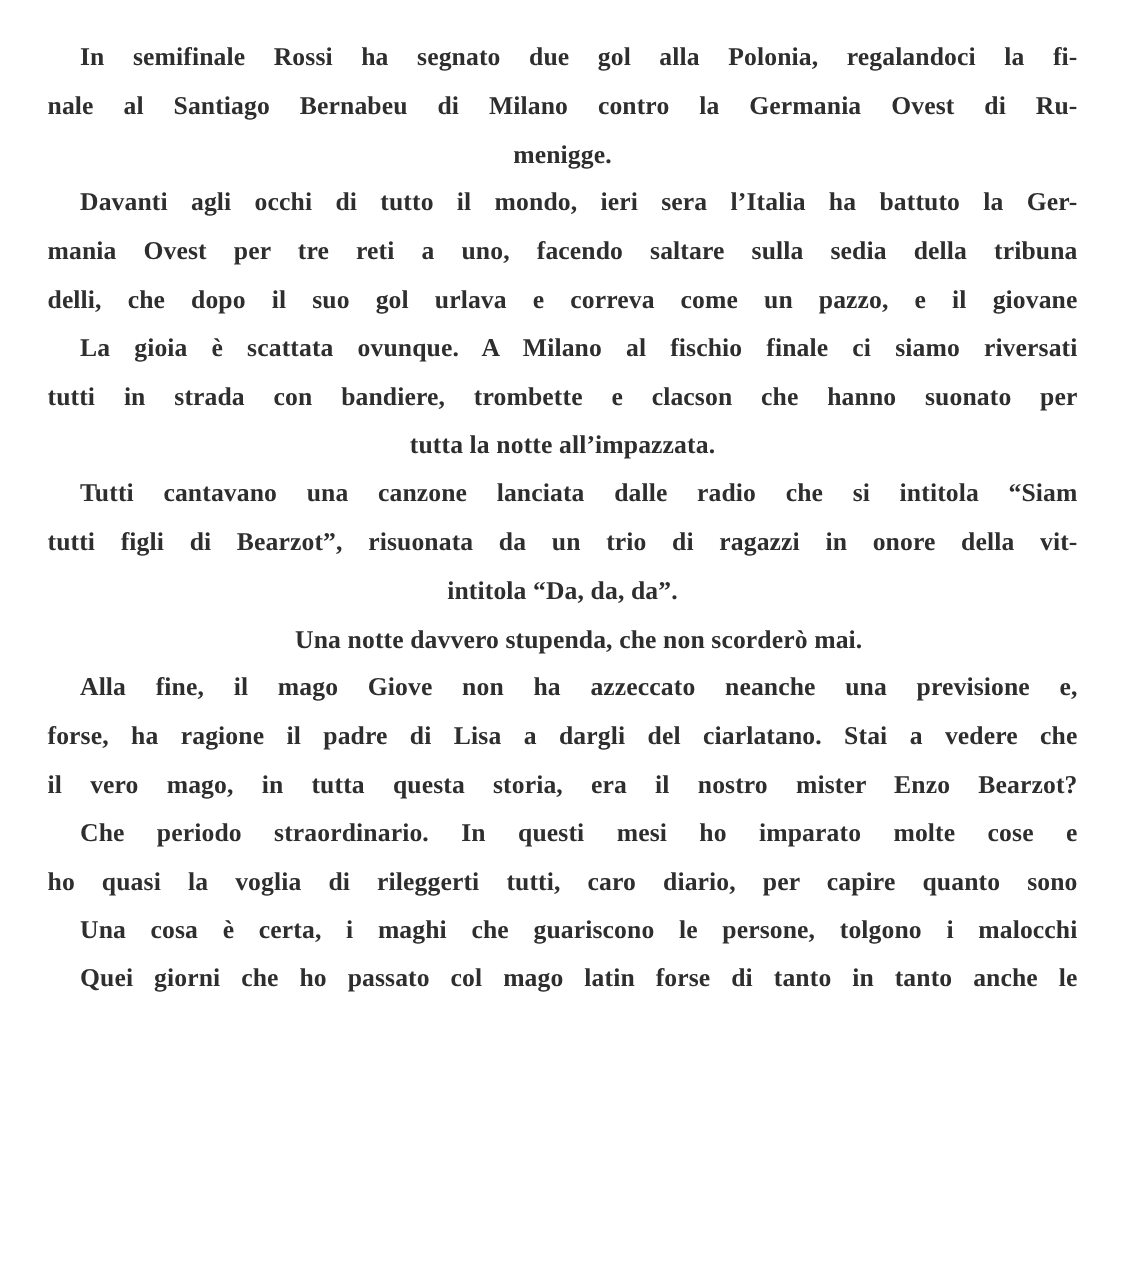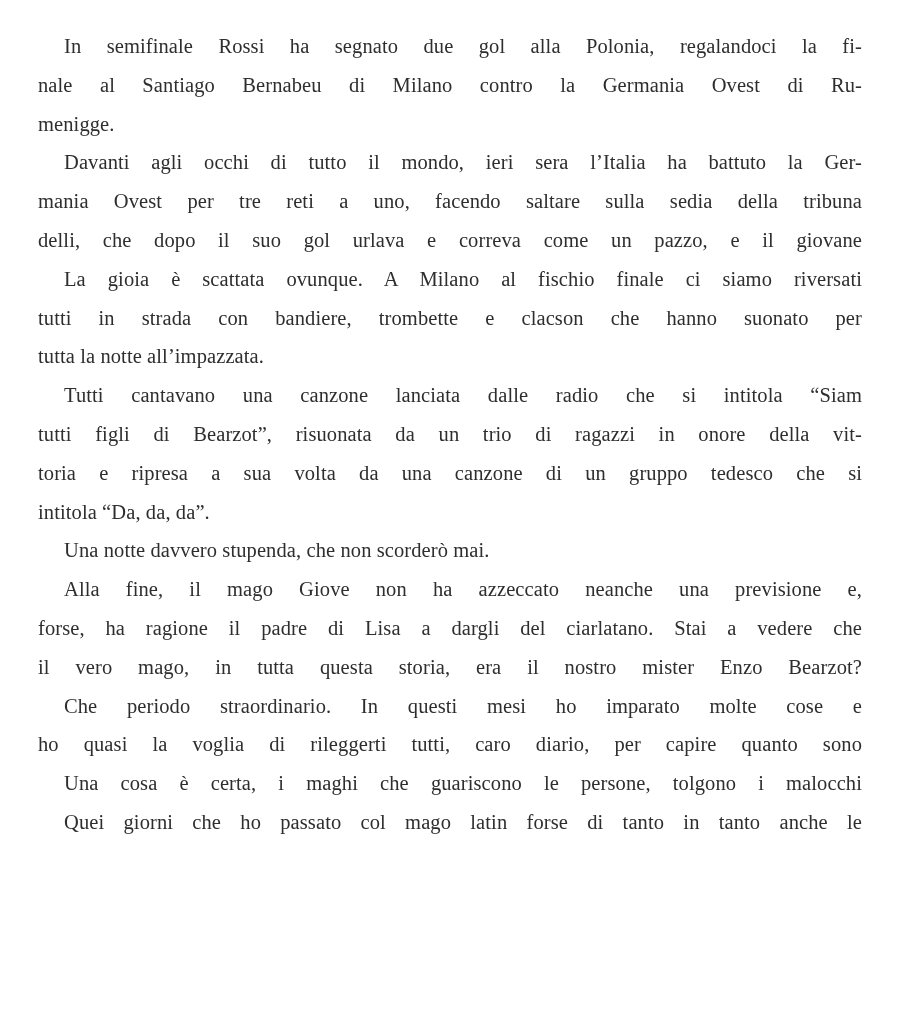--- a/index.html
+++ b/index.html
@@ -19,27 +19,28 @@
     height: 1024px;
     padding: 27px 37px 0 38px;
     background: #ffffff;
     overflow: hidden;
   }
   .text-line {
     font-size: 20.5px;
     line-height: 38.8px;
     color: #2e2e2e;
     letter-spacing: 0.1px;
+    font-weight: bold;
   }
   .text-line.justified {
     text-align: justify;
     text-align-last: justify;
   }
   .text-line.lastline {
-    text-align: left;
+    text-align: center;
   }
   .text-line.indented {
     text-indent: 26px;
   }
 </style>
 </head>
 <body>
 
 <div class="page">
   <div id="page-text">
@@ -47,21 +48,20 @@
       <div class="text-line justified">nale al Santiago Bernabeu di Milano contro la Germania Ovest di Ru-</div>
       <div class="text-line lastline">menigge.</div>
       <div class="text-line justified indented">Davanti agli occhi di tutto il mondo, ieri sera l’Italia ha battuto la Ger-</div>
       <div class="text-line justified">mania Ovest per tre reti a uno, facendo saltare sulla sedia della tribuna</div>
       <div class="text-line justified">delli, che dopo il suo gol urlava e correva come un pazzo, e il giovane</div>
       <div class="text-line justified indented">La gioia è scattata ovunque. A Milano al fischio finale ci siamo riversati</div>
       <div class="text-line justified">tutti in strada con bandiere, trombette e clacson che hanno suonato per</div>
       <div class="text-line lastline">tutta la notte all’impazzata.</div>
       <div class="text-line justified indented">Tutti cantavano una canzone lanciata dalle radio che si intitola “Siam</div>
       <div class="text-line justified">tutti figli di Bearzot”, risuonata da un trio di ragazzi in onore della vit-</div>
-      <div class="text-line justified">toria e ripresa a sua volta da una canzone di un gruppo tedesco che si</div>
       <div class="text-line lastline">intitola “Da, da, da”.</div>
       <div class="text-line lastline indented">Una notte davvero stupenda, che non scorderò mai.</div>
       <div class="text-line justified indented">Alla fine, il mago Giove non ha azzeccato neanche una previsione e,</div>
       <div class="text-line justified">forse, ha ragione il padre di Lisa a dargli del ciarlatano. Stai a vedere che</div>
       <div class="text-line justified">il vero mago, in tutta questa storia, era il nostro mister Enzo Bearzot?</div>
       <div class="text-line justified indented">Che periodo straordinario. In questi mesi ho imparato molte cose e</div>
       <div class="text-line justified">ho quasi la voglia di rileggerti tutti, caro diario, per capire quanto sono</div>
       <div class="text-line justified indented">Una cosa è certa, i maghi che guariscono le persone, tolgono i malocchi</div>
       <div class="text-line justified indented">Quei giorni che ho passato col mago latin forse di tanto in tanto anche le</div>
     </div>

